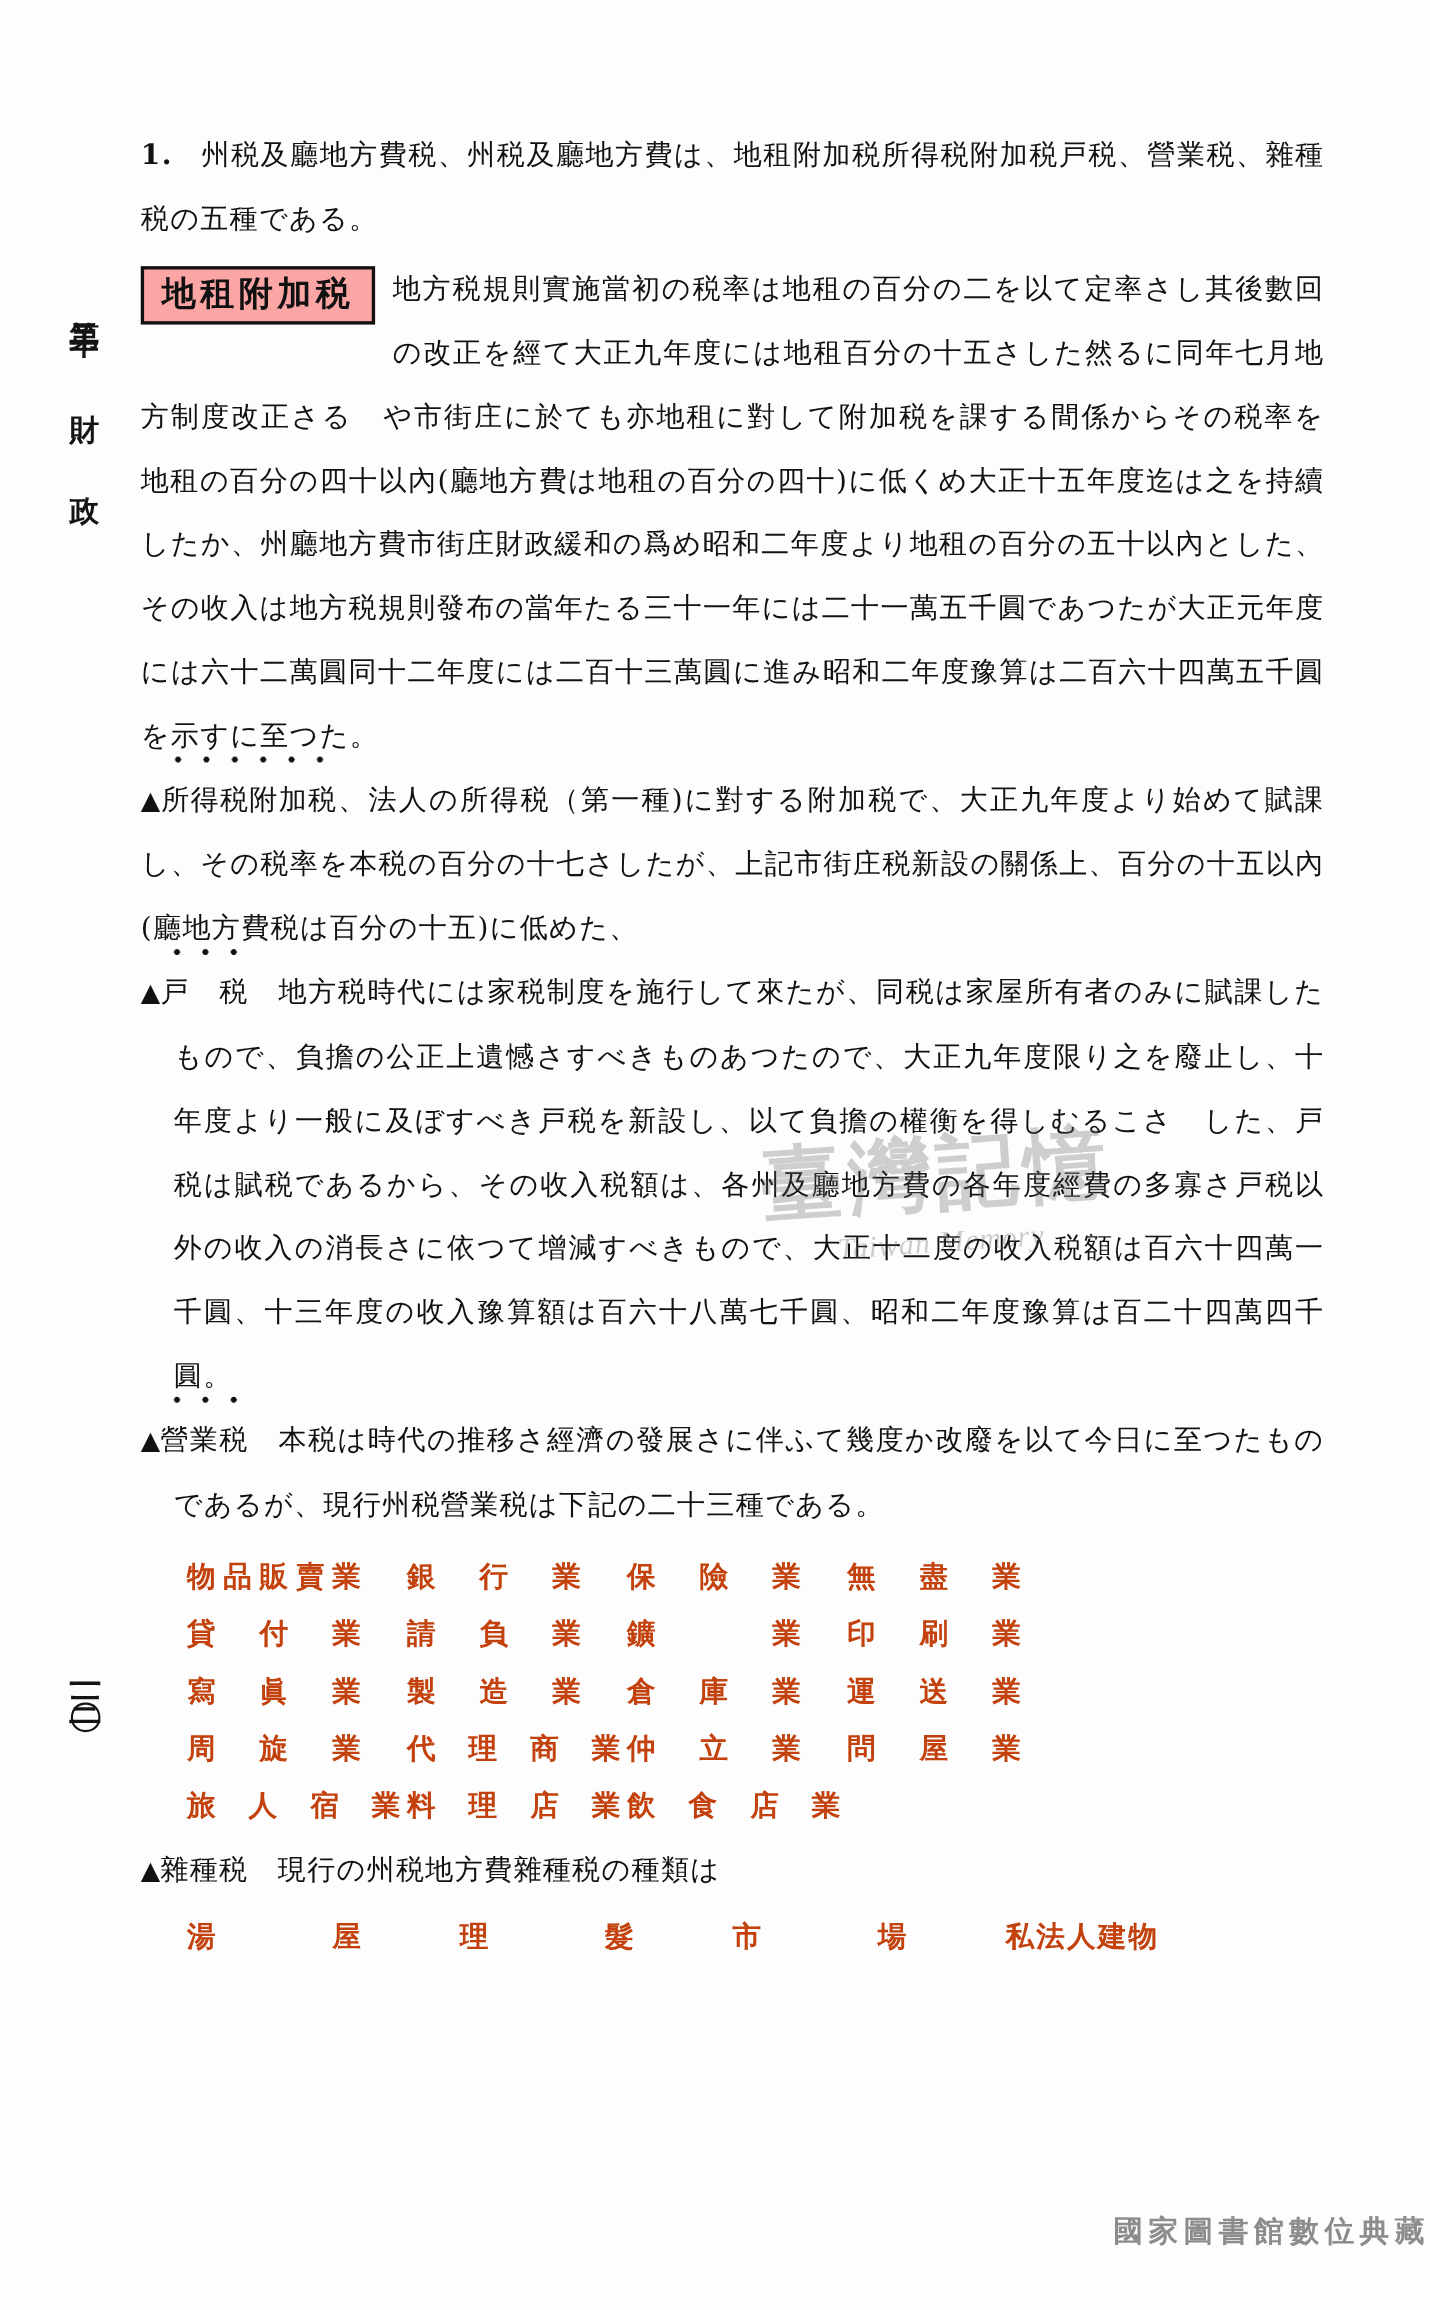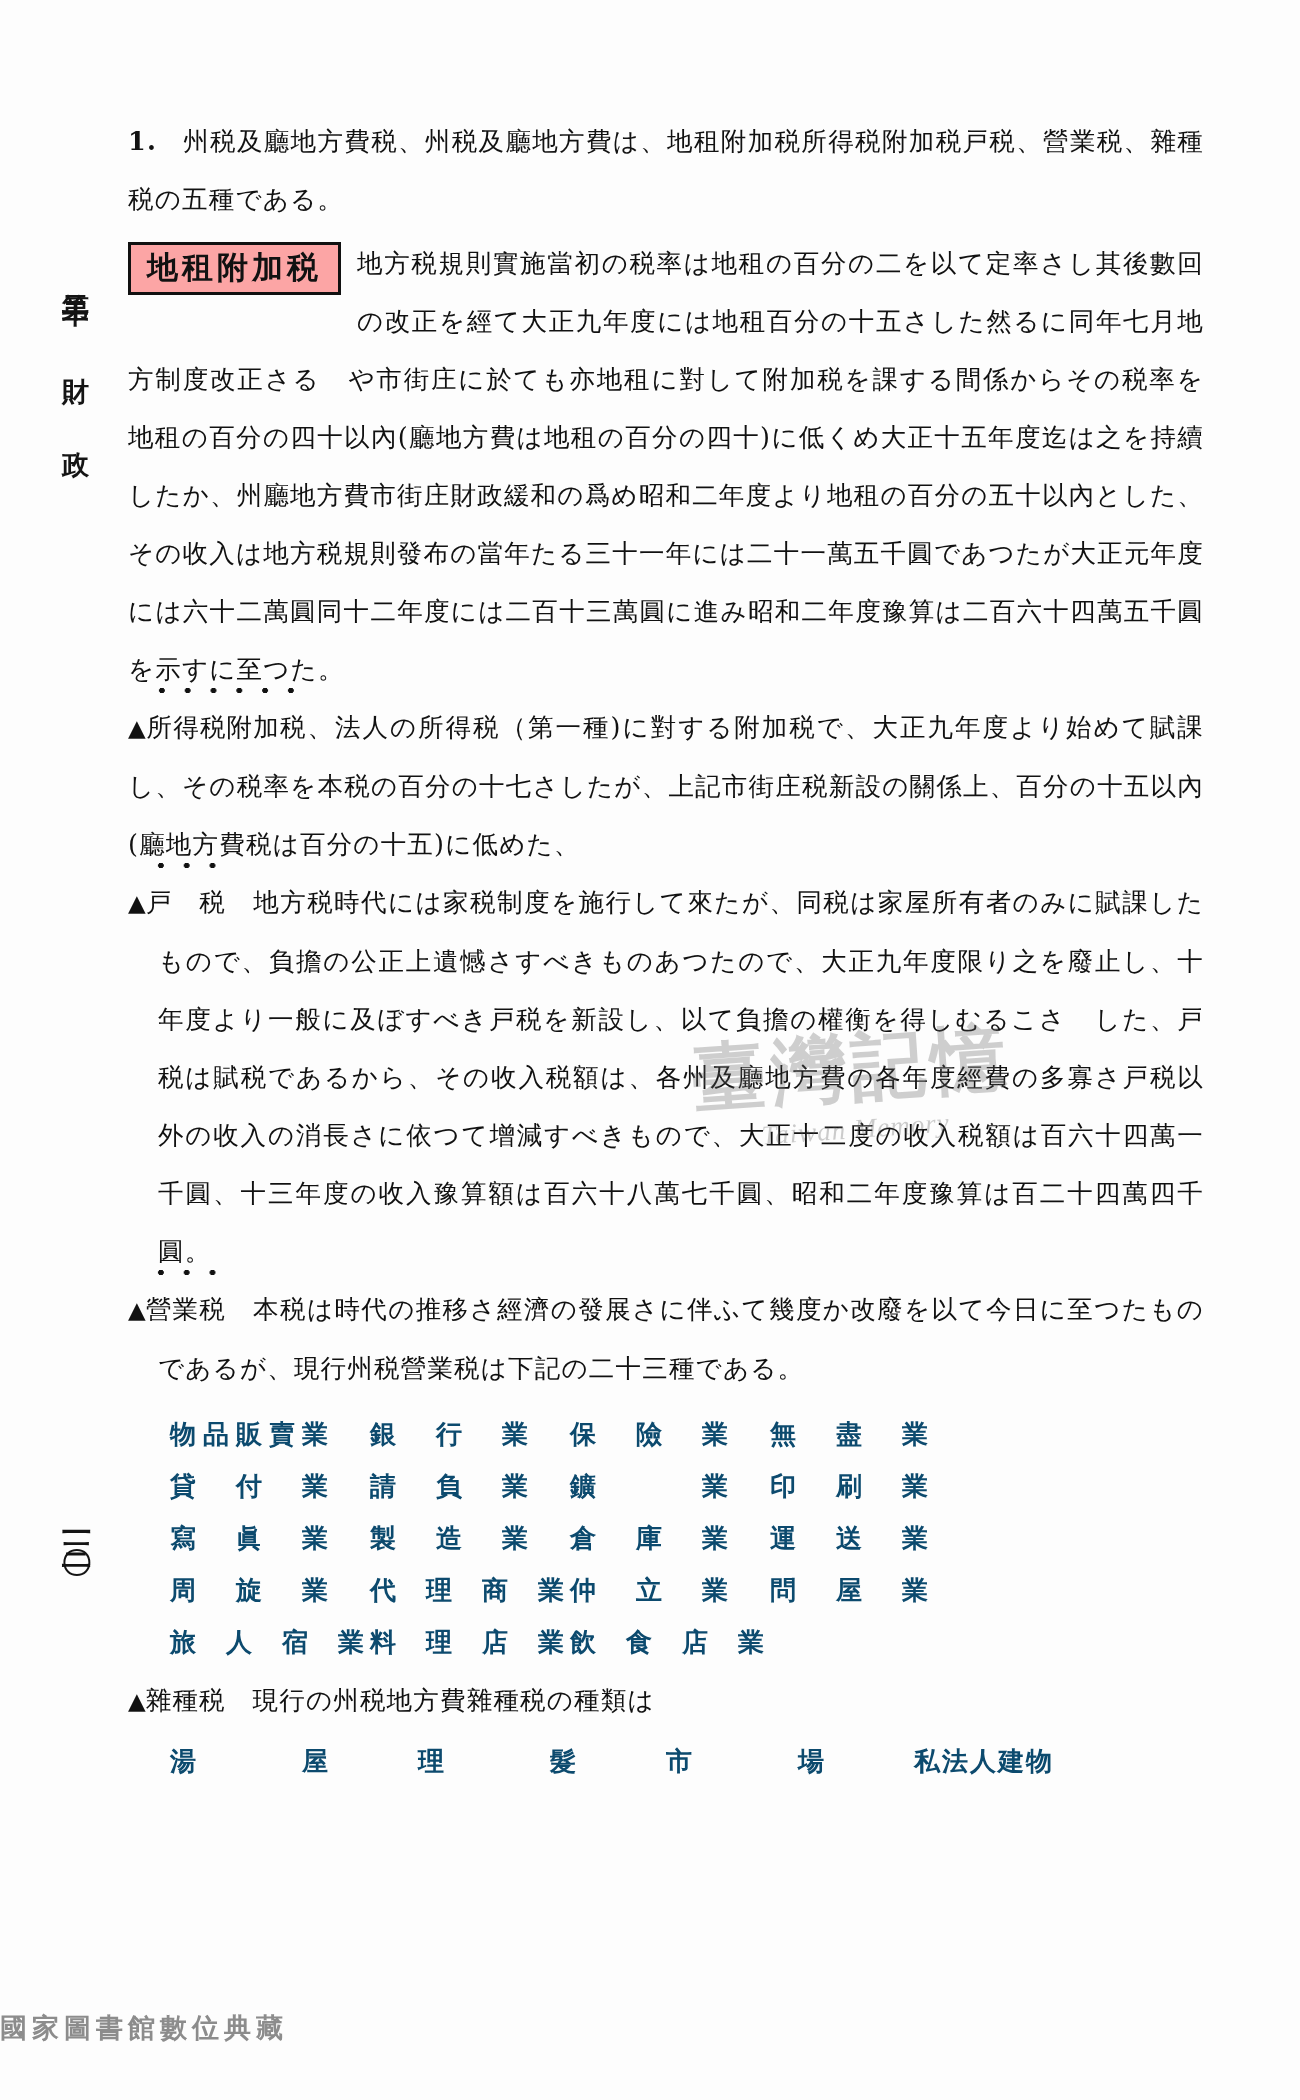--- a/index.html
+++ b/index.html
@@ -147,21 +147,21 @@
   .tax-row {
     display: flex;
     margin-bottom: 6px;
   }
   .tax-cell {
     width: 200px;
     font-size: 26px;
     font-weight: 700;
     letter-spacing: 7px;
     line-height: 46px;
-    color: #0c4a6e;
+    color: #c2410c;
     white-space: nowrap;
   }
   .tax-cell.w5 { letter-spacing: 2px; }
   .tax-cell.blank { letter-spacing: 0; }
 
   .last-row {
     display: flex;
     padding-left: 42px;
     margin-top: 8px;
     gap: 48px;
@@ -198,21 +198,21 @@
     font-family: "Liberation Serif", serif;
     font-style: italic;
   }
 
   
   .footer {
     position: absolute;
     left: 0;
     top: 2010px;
     width: 1300px;
-    text-align: left;
+    text-align: right;
     font-size: 27px;
     letter-spacing: 5px;
     color: #8c8c8c;
     font-weight: 700;
   }
 </style>
 </head>
 <body>
 
 <div class="page">

